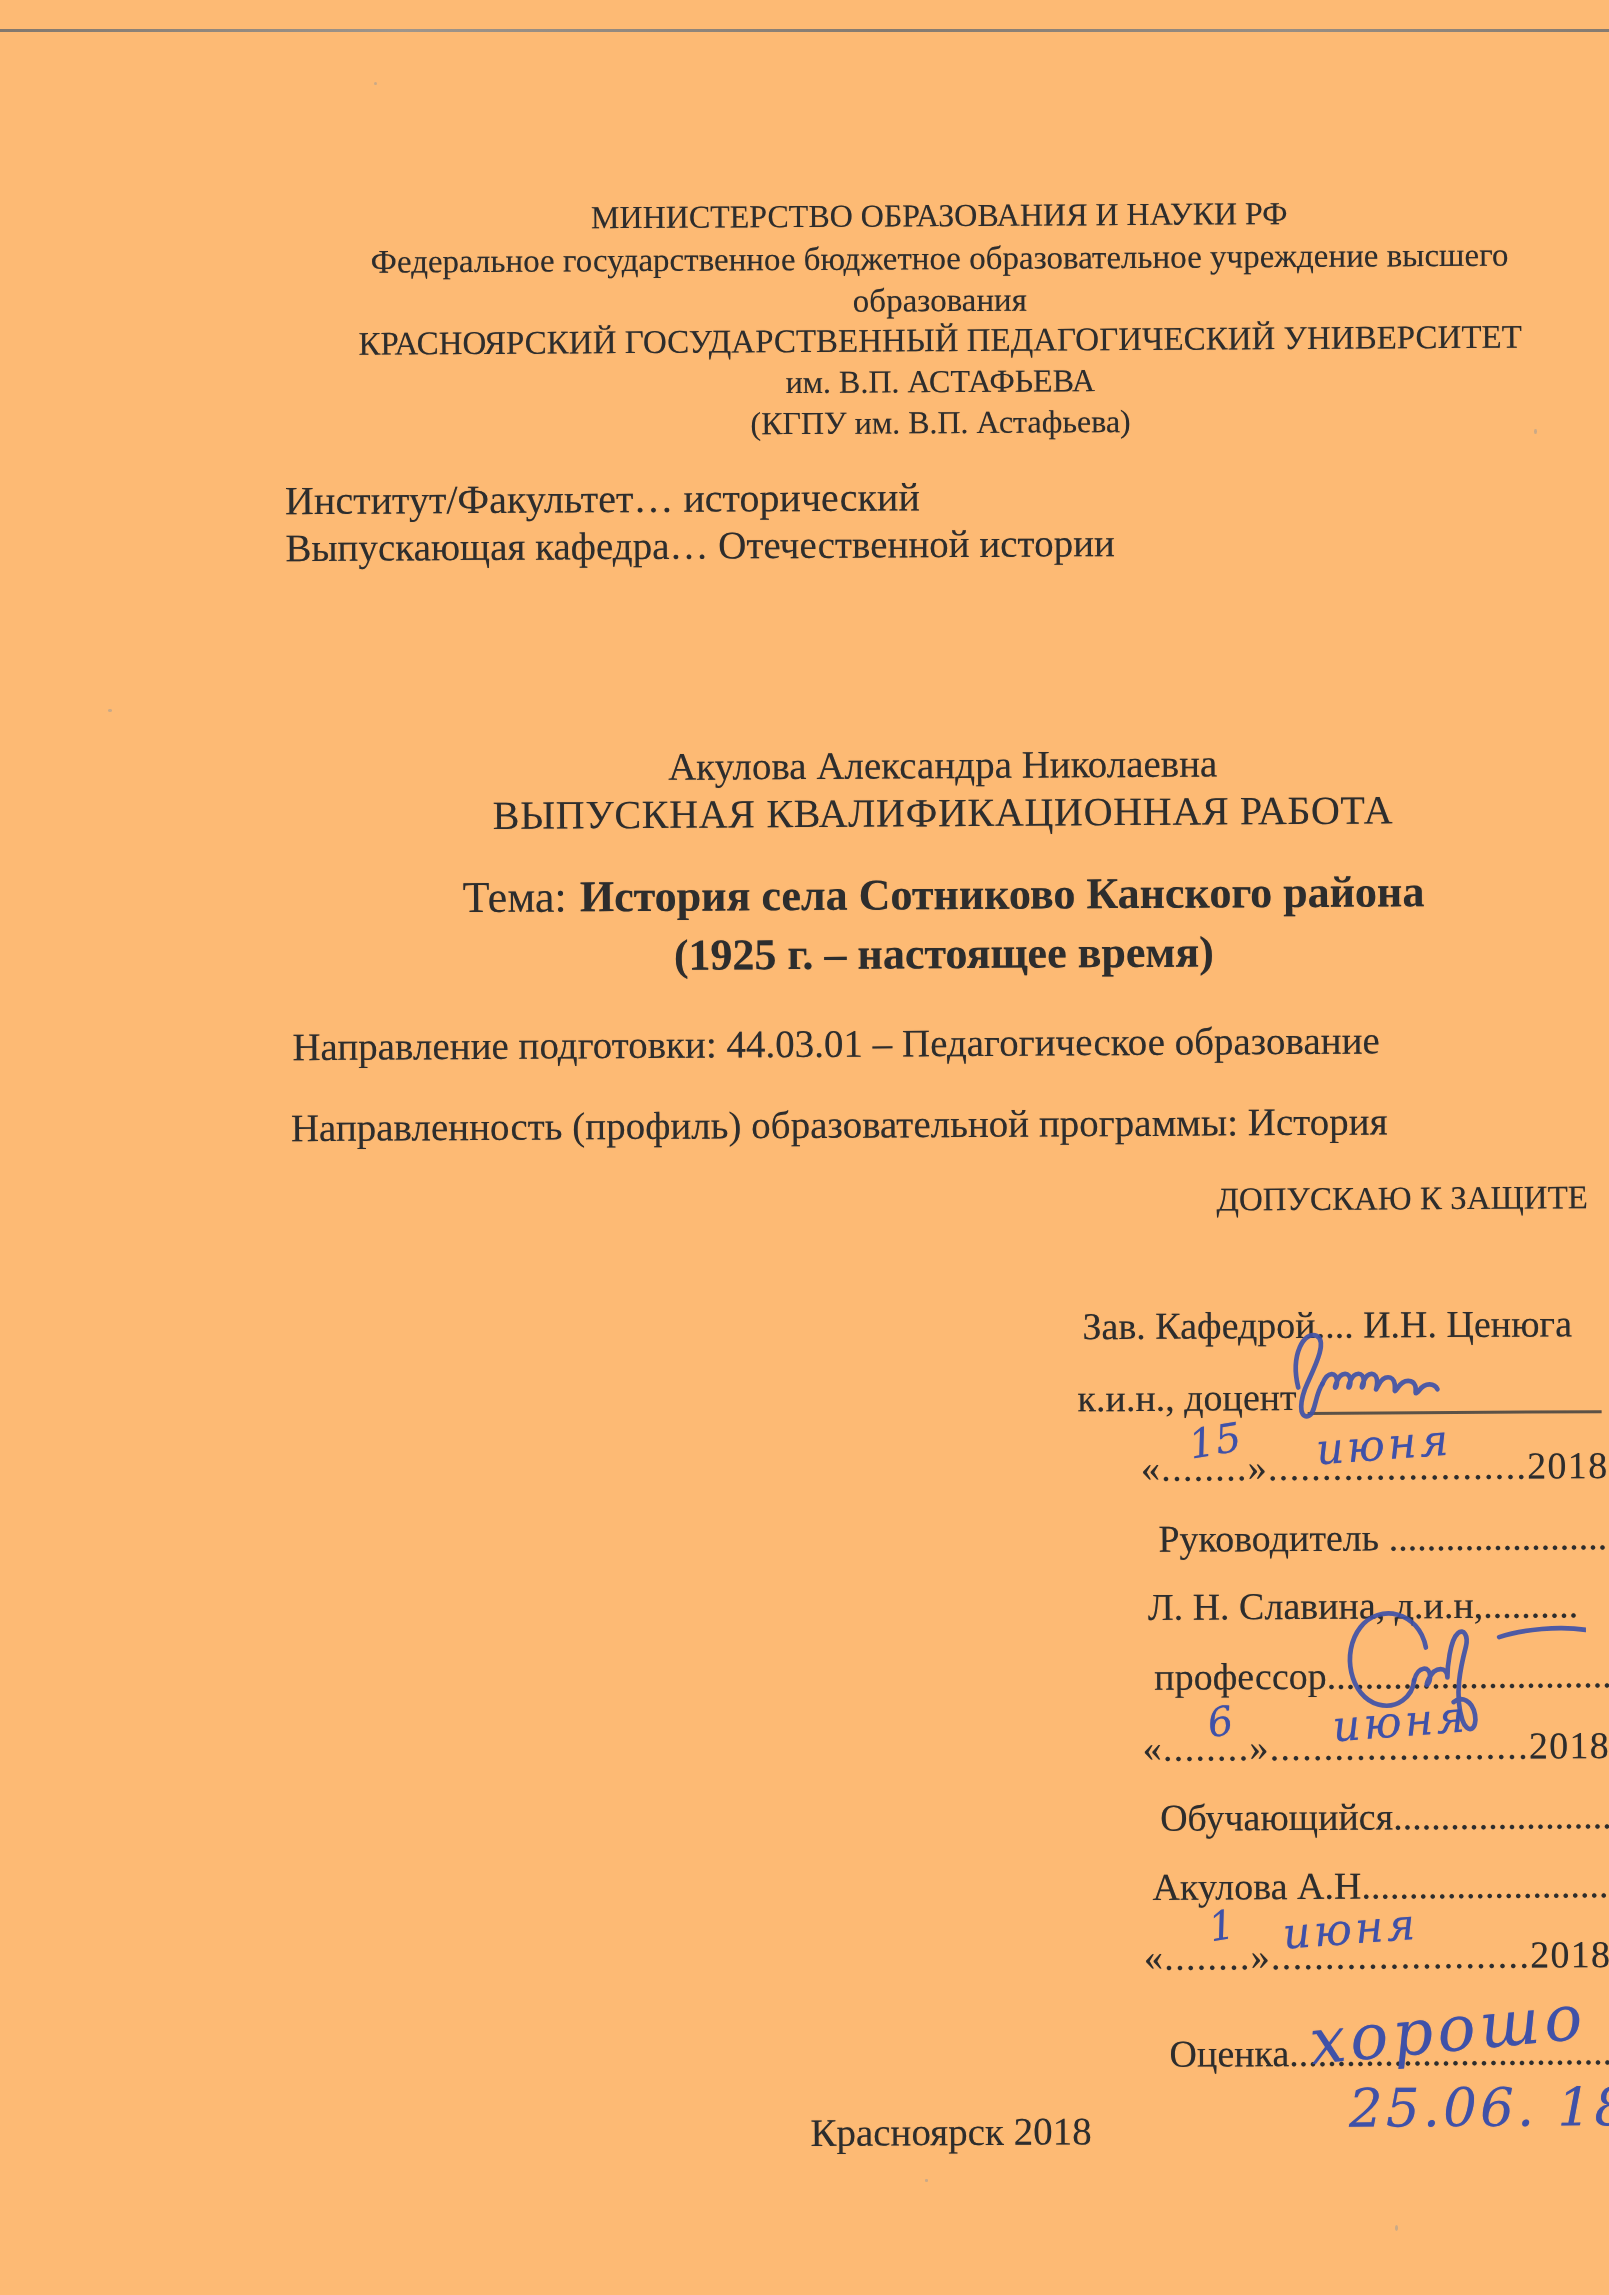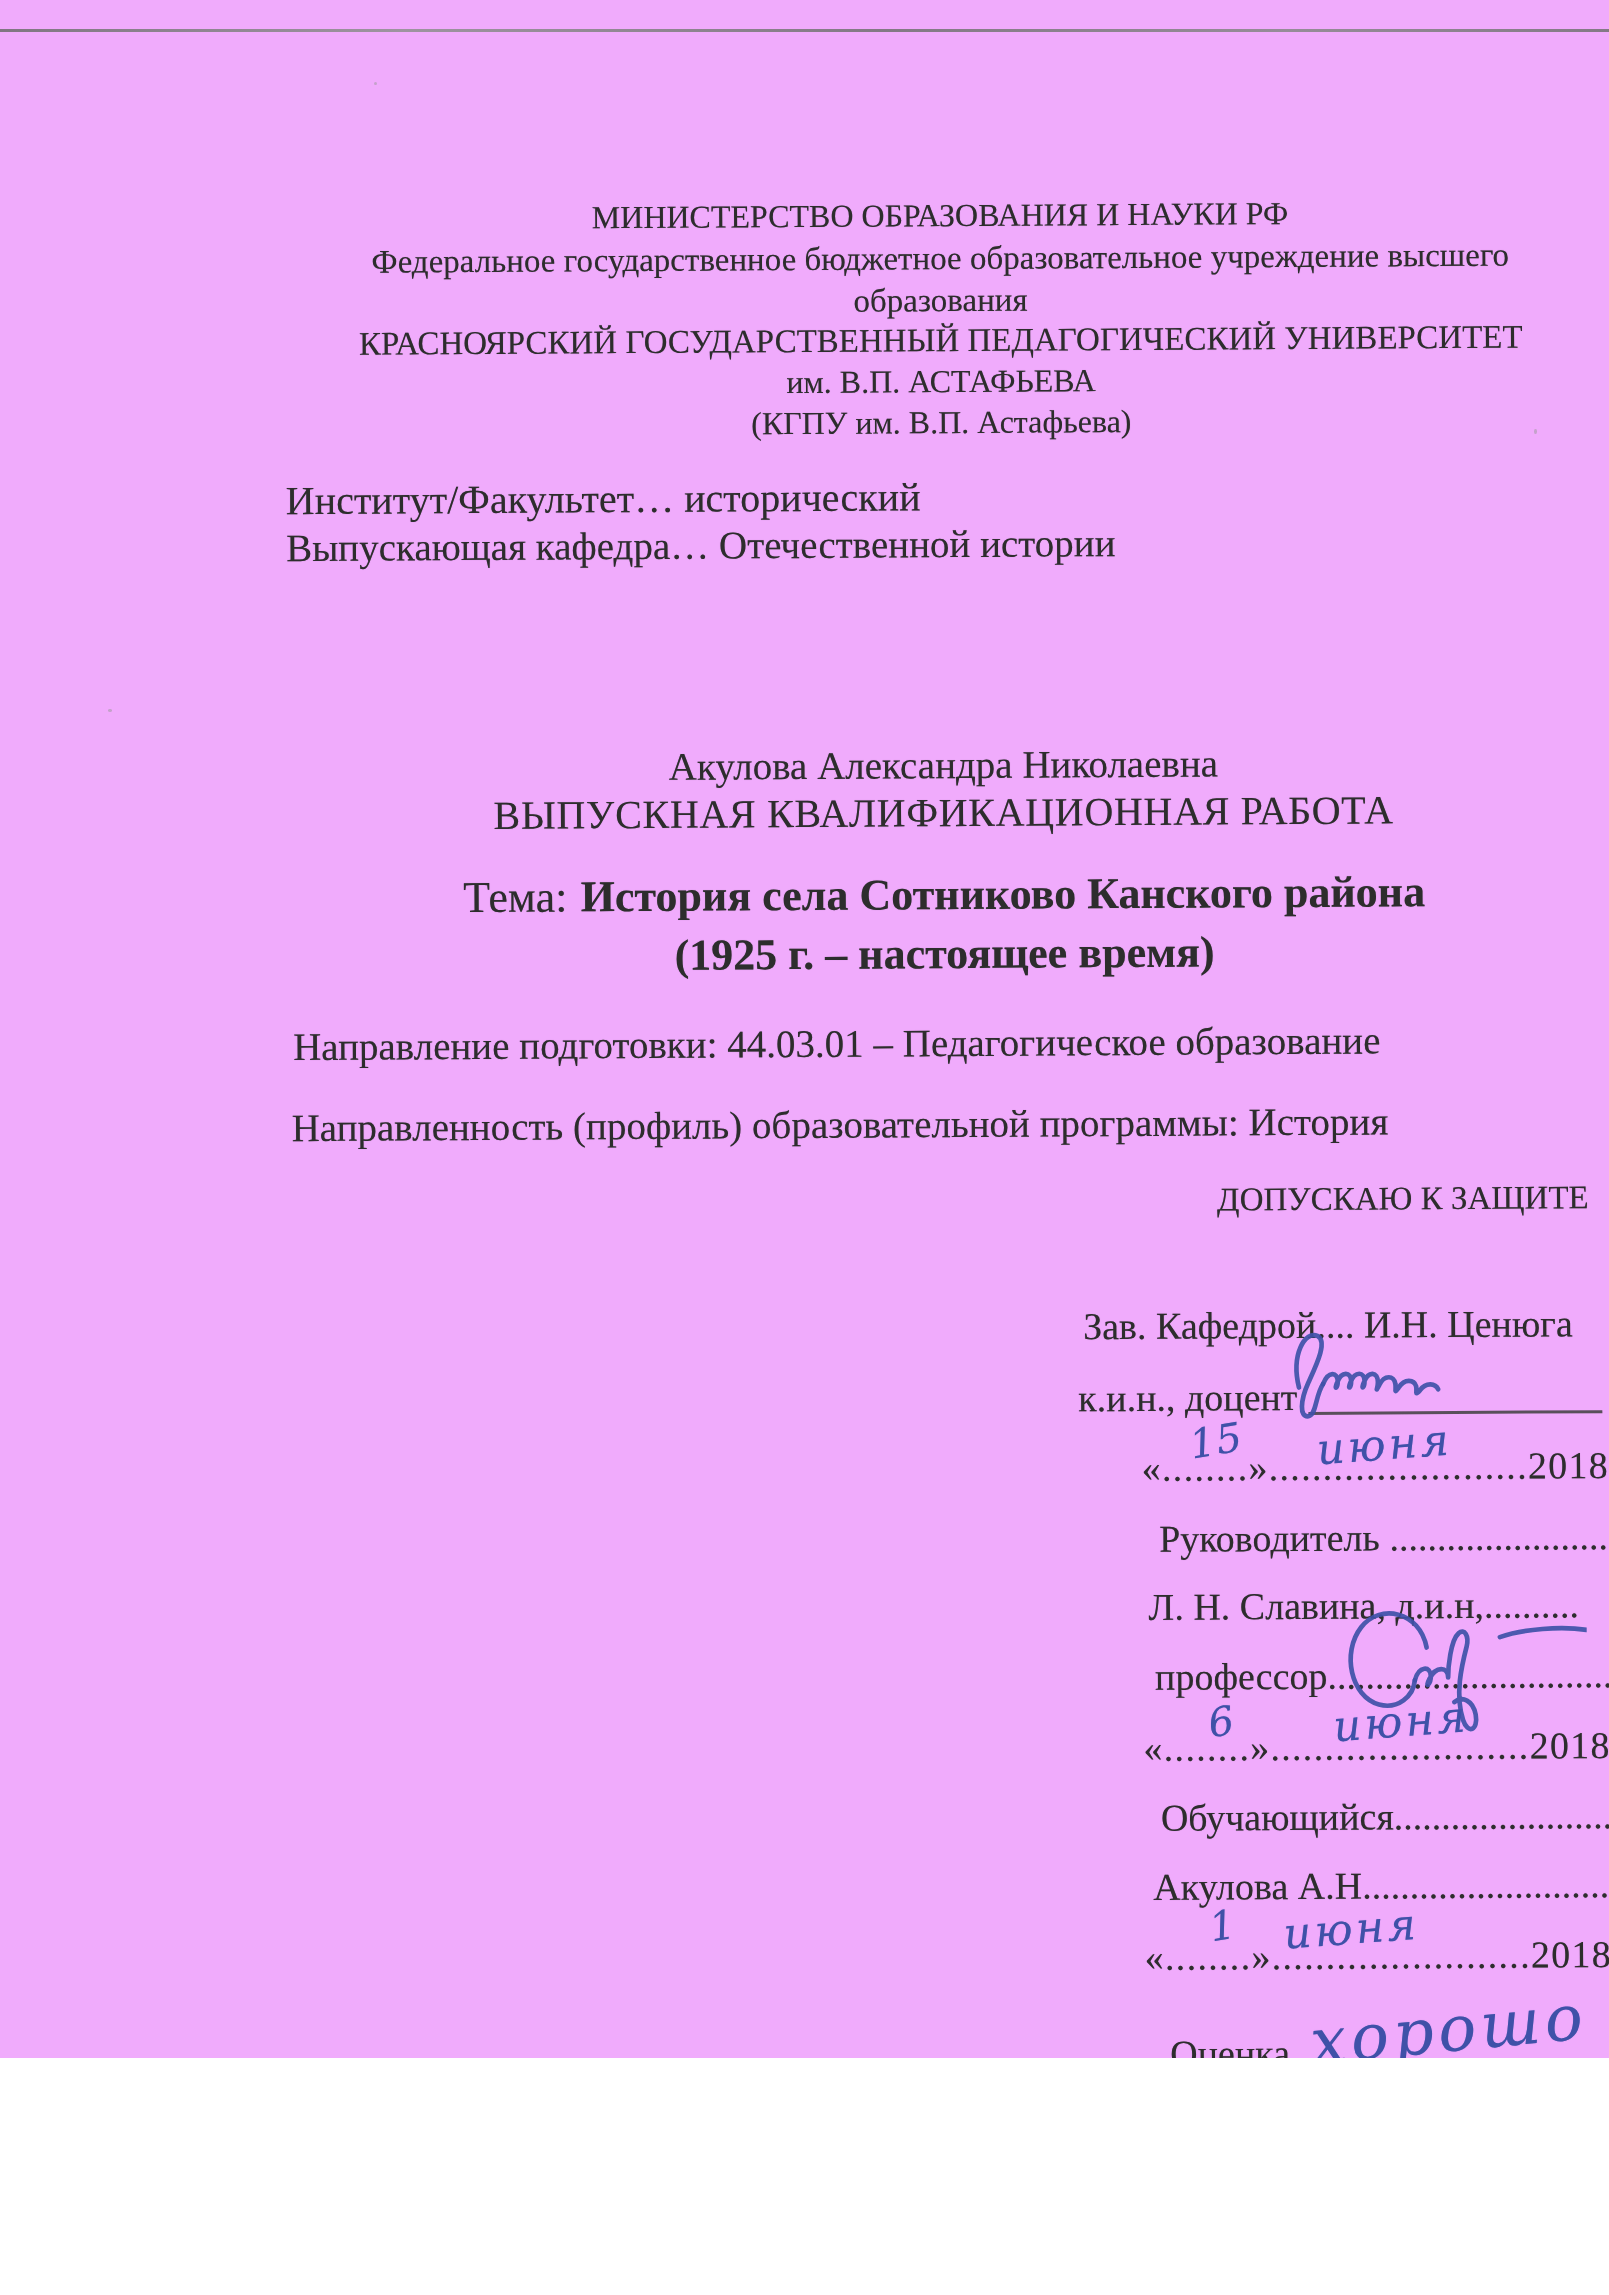--- a/index.html
+++ b/index.html
@@ -1,18 +1,18 @@
 <!DOCTYPE html>
 <html style="font-size:10.7px"><head>
 <meta charset="utf-8">
 <style>
   html, body { margin:0; padding:0; background:#ffffff; }
   .page {
-    position:relative; width:1609px; height:2058px;
-    background:#f0abfc; overflow:hidden;
+    position:relative; width:1609px; height:2295px;
+    background:#fdba74; overflow:hidden;
     font-family:"Liberation Serif","DejaVu Serif",serif;
     color:#2d2d2d;
   }
   .content { position:absolute; inset:0; transform:rotate(-0.35deg); }
   .ln { position:absolute; white-space:nowrap; text-shadow:0 0 0.7px rgba(40,40,40,.45); }
   .center { left:281px; right:0; text-align:center; }
 
   
   .l-ministry { top:198px; font-size:32px; }
   .l-fgbou1   { top:241px; font-size:33px; }

